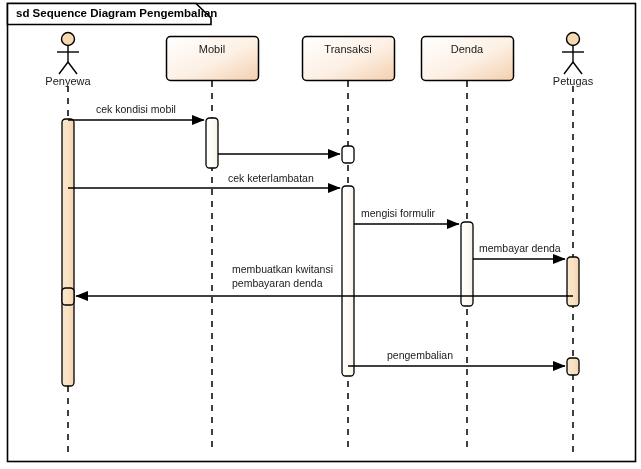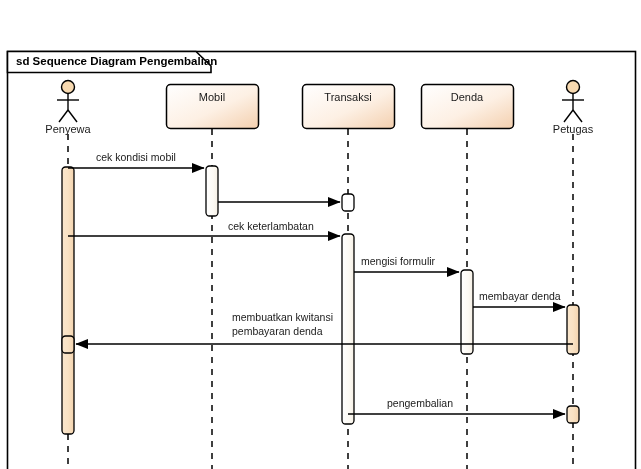--- a/index.html
+++ b/index.html
@@ -1,18 +1,18 @@
 <!DOCTYPE html>
 <html><head>
 <meta charset="utf-8">
 <style>
   html,body{margin:0;padding:0;background:#ffffff;}
   body{width:641px;height:469px;overflow:hidden;
        font-family:"Liberation Sans","DejaVu Sans",sans-serif;}
-  #stage{position:relative;width:641px;height:355px;margin-top:48px;}
+  #stage{position:relative;width:641px;height:355px;}
   svg#diagram{position:absolute;left:0;top:0;width:641px;height:469px;}
   .frame-label{font-size:11.5px;fill:#000;font-weight:bold;}
   .lifeline-name{font-size:11px;fill:#1a1a1a;text-anchor:middle;}
   .actor-name{font-size:11px;fill:#1a1a1a;text-anchor:middle;}
   .msg-label{font-size:10.5px;fill:#1a1a1a;}
 </style>
 </head>
 <body>
 
 <div id="stage">

